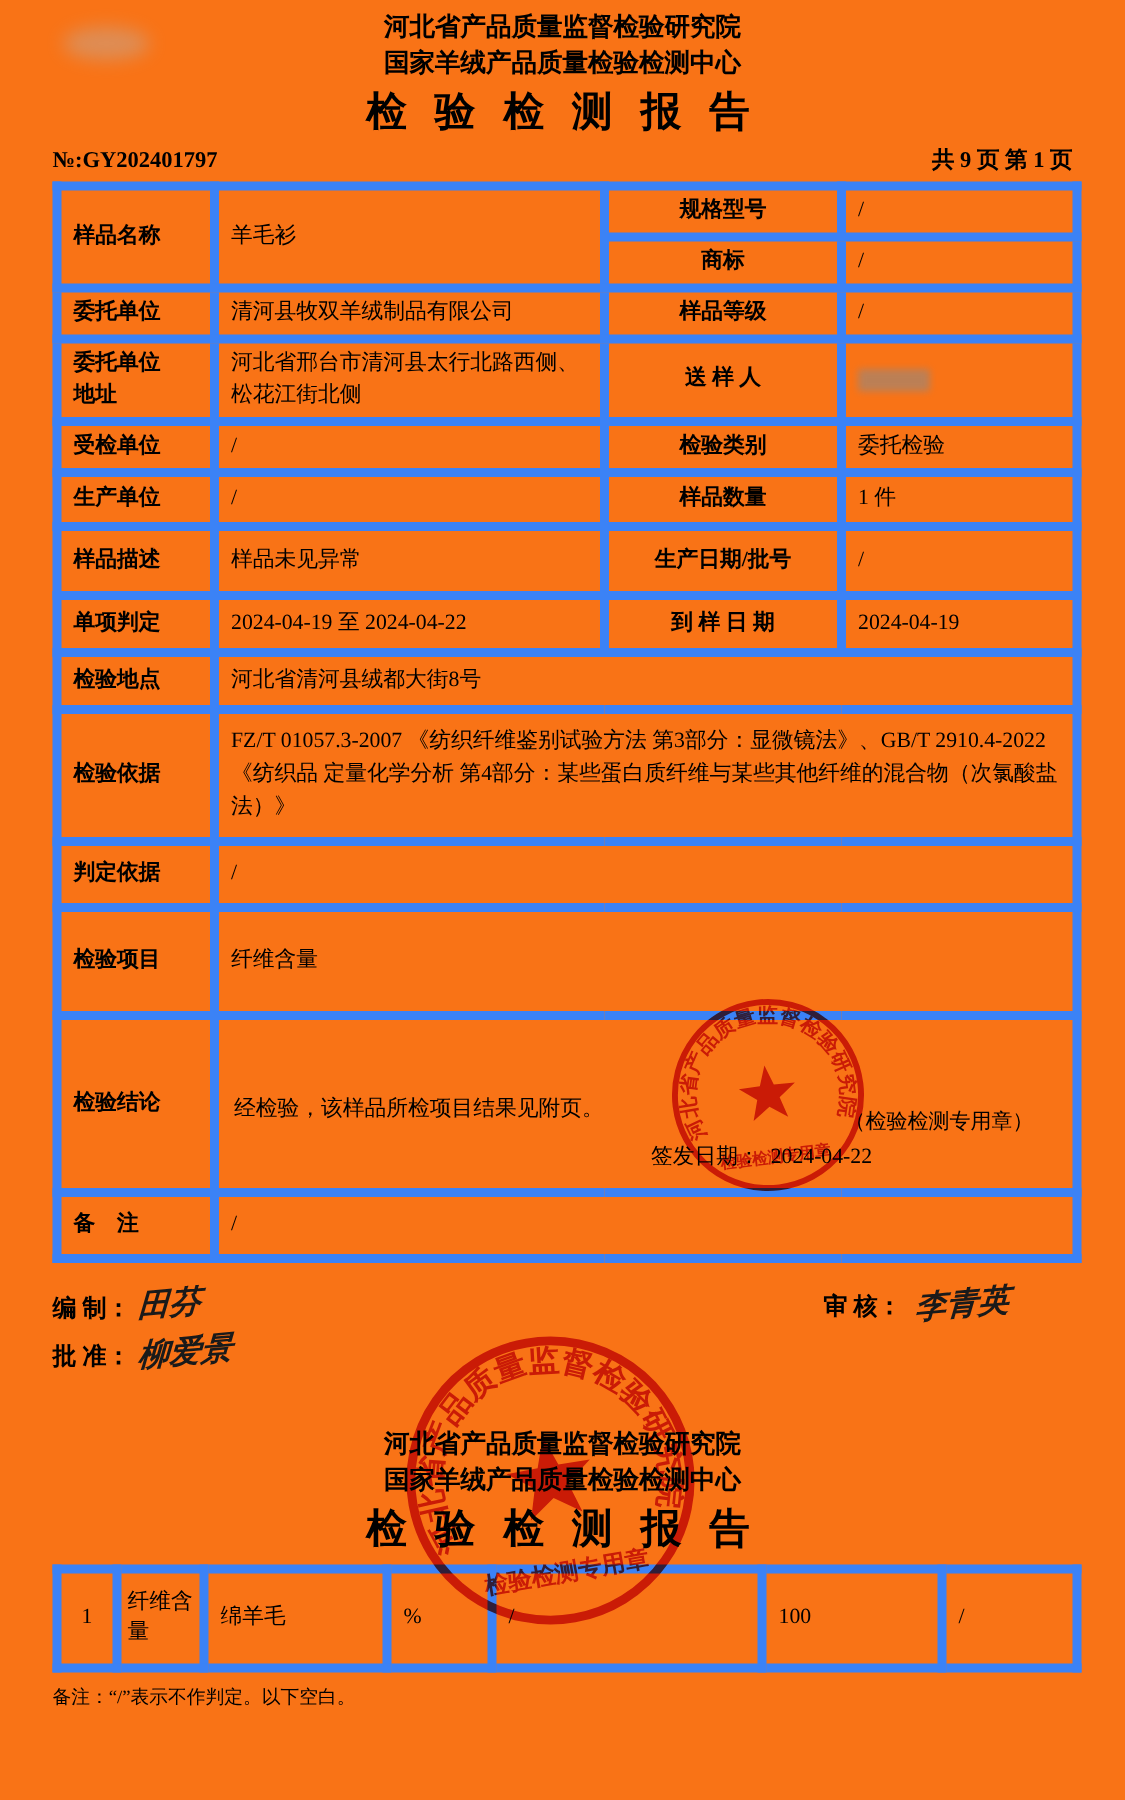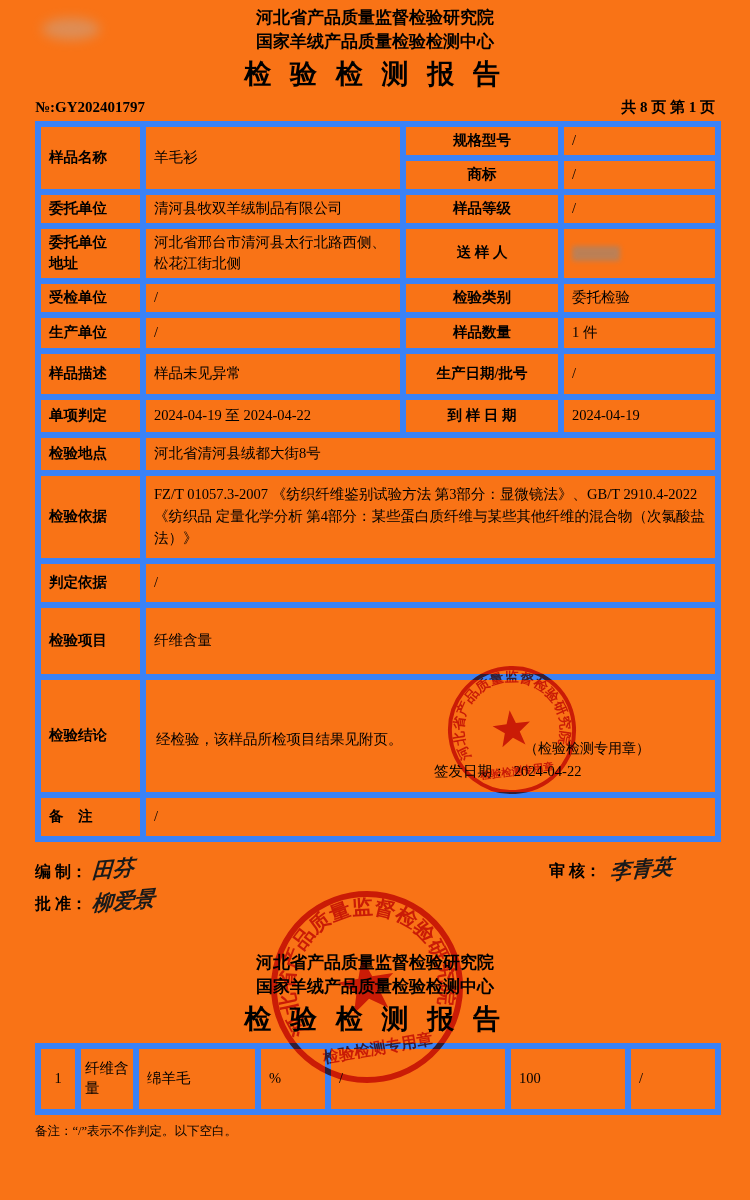--- a/index.html
+++ b/index.html
@@ -16,21 +16,21 @@
   .t1, .t2 { border:2px solid #000; }
   .t1 td, .t2 td { border:6px solid #3b82f6; font-size:14.5px; vertical-align:middle;
                    padding:3px 8px; line-height:1.5; word-break:break-all; }
   .lbl  { font-weight:bold; white-space:pre-wrap; padding-left:10px; }
   .lblc { font-weight:bold; white-space:pre-wrap; text-align:center; padding-left:4px; }
   .val  { padding-left:9px; }
   .pre  { white-space:pre-wrap; }
 
   .concl-cell { position:relative; vertical-align:top;margin-left:48px; }
   .concl-text { padding:8px 4px 0 2px; }
-  .stamp-note { position:absolute; top:58px; left:378px; font-size:14px; white-space:nowrap; }
+  .stamp-note { position:absolute; top:58px; left:417px; font-size:14px; white-space:nowrap; }
   .issue-date { position:absolute; bottom:9px; left:288px; font-size:14.5px; }
 
   .redact { width:48px; height:15px; background:#8a8a8a; filter:blur(2.5px); opacity:.55; border-radius:2px; }
   .artifact { position:absolute; left:42px; top:18px; width:58px; height:22px; background:#b5b5b5;
               filter:blur(6px); opacity:.4; border-radius:50%; }
 
   .sig-row { display:flex; align-items:flex-end; width:680px; margin-top:13px; }
   .sig-row.second { margin-top:4px; }
   .sig-label { font-weight:bold; font-size:16px; }
   .sig-right { margin-left:auto; margin-right:42px; }
@@ -55,21 +55,21 @@
 <div id="doc">
 
   <div class="artifact"></div>
 
   <div>
     <div class="org">河北省产品质量监督检验研究院</div>
     <div class="org">国家羊绒产品质量检验检测中心</div>
     <div class="rtitle">检 验 检 测 报 告</div>
     <div class="no-line">
       <span>№:GY202401797</span>
-      <span>共 8 页 第 1 页</span>
+      <span>共 9 页 第 1 页</span>
     </div>
   </div>
 
   <table class="t1">
     <colgroup>
         <col style="width:105px">
         <col style="width:260px">
         <col style="width:158px">
         <col style="width:157px">
       </colgroup>

